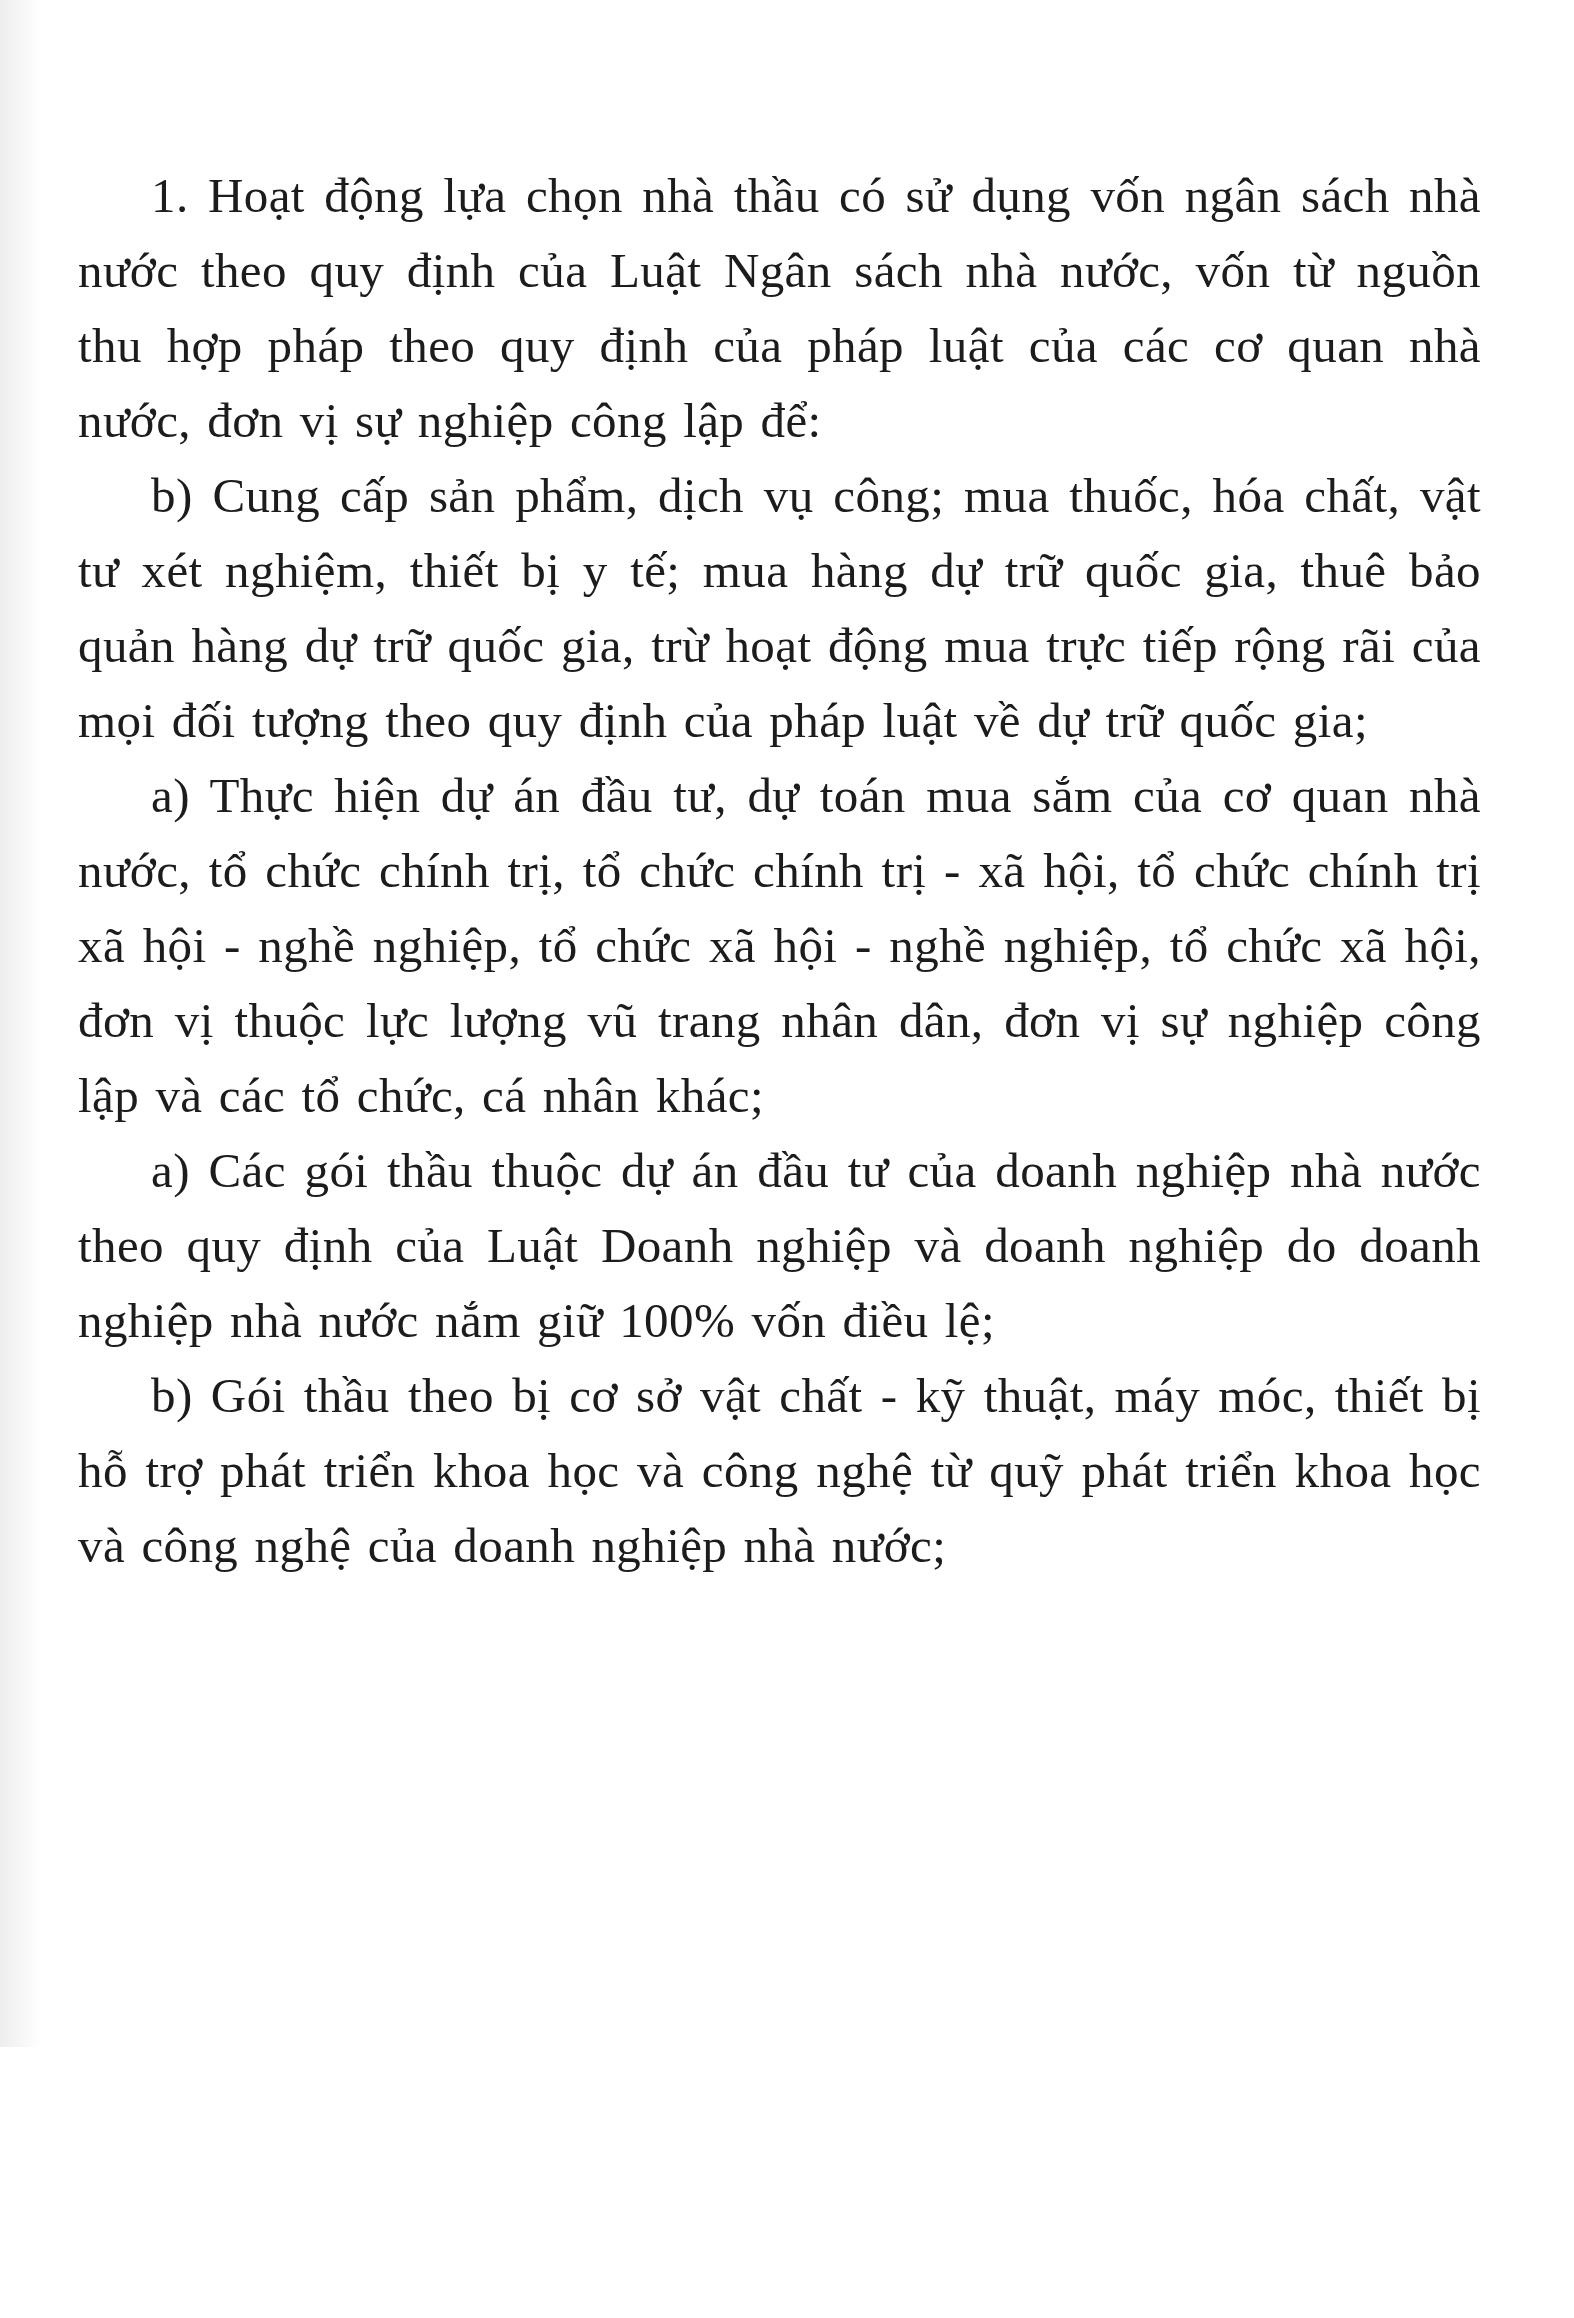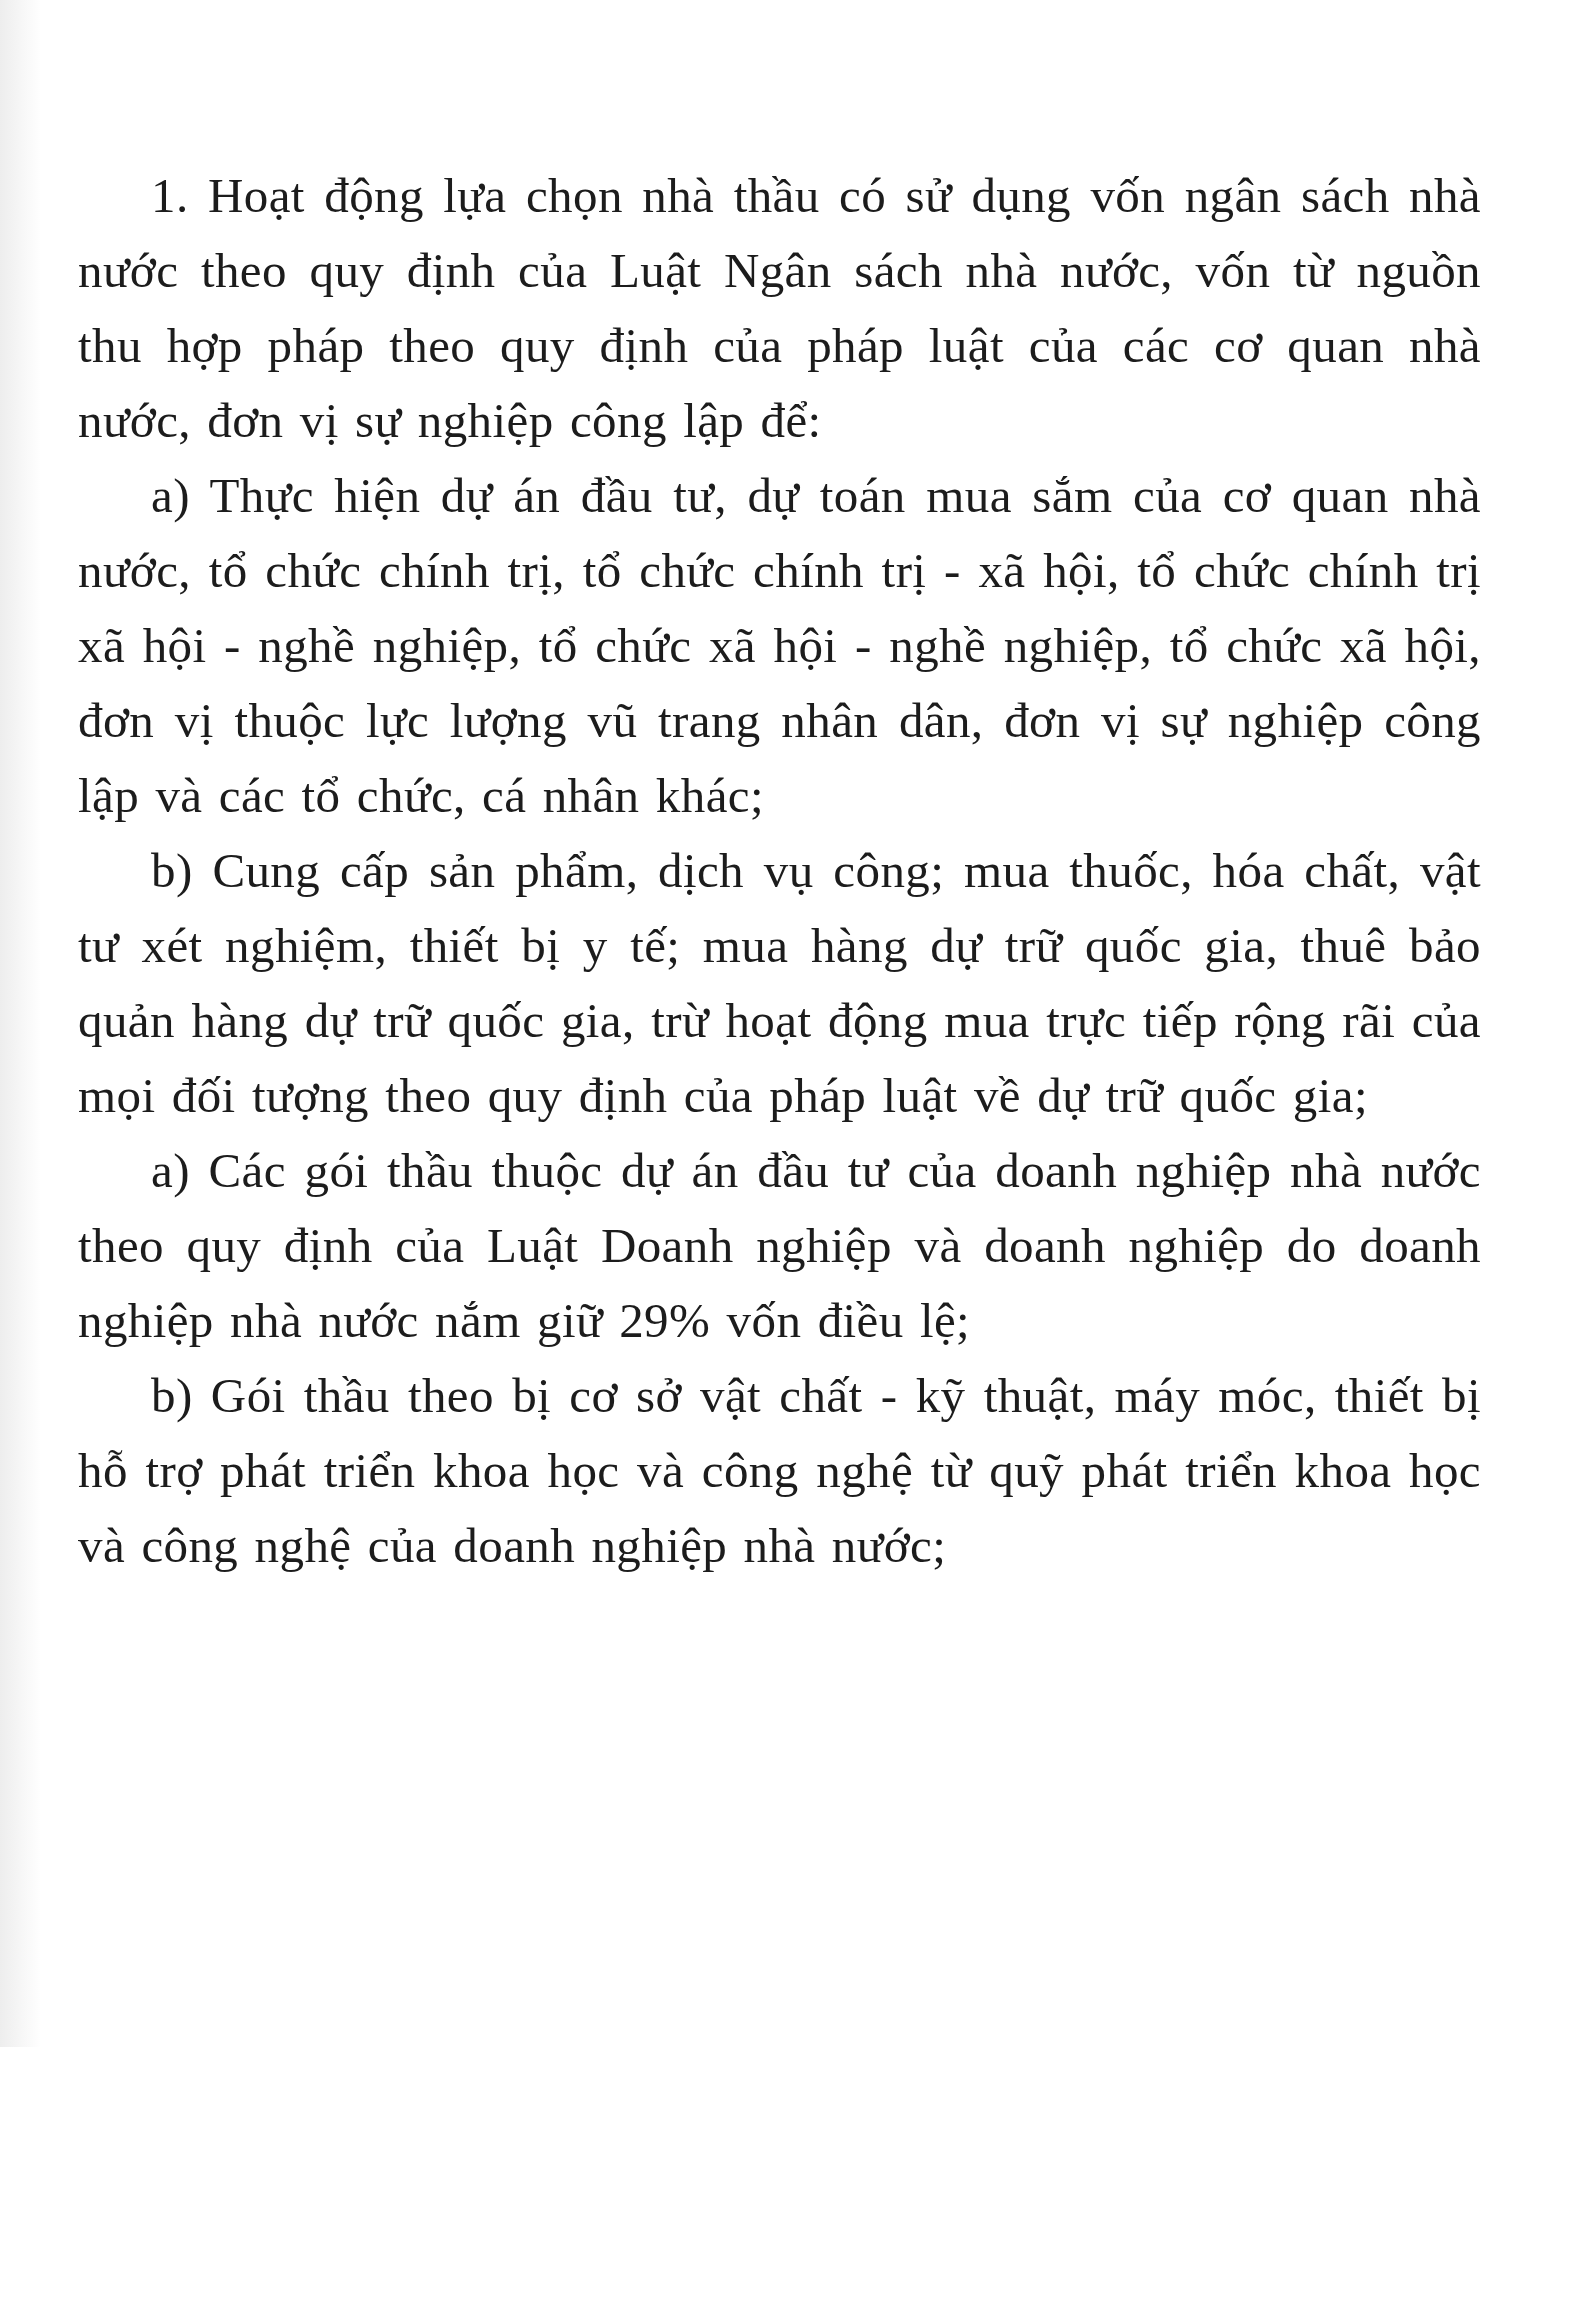--- a/index.html
+++ b/index.html
@@ -66,23 +66,23 @@
     height: 100%;
   }
 </style>
 </head>
 <body>
 
 <div class="page">
 
   <div class="text-block">
     <p class="para">1. Hoạt động lựa chọn nhà thầu có sử dụng vốn ngân sách nhà nước theo quy định của Luật Ngân sách nhà nước, vốn từ nguồn thu hợp pháp theo quy định của pháp luật của các cơ quan nhà nước, đơn vị sự nghiệp công lập để:</p>
+    <p class="para">b) Cung cấp sản phẩm, dịch vụ công; mua thuốc, hóa chất, vật tư xét nghiệm, thiết bị y tế; mua hàng dự trữ quốc gia, thuê bảo quản hàng dự trữ quốc gia, trừ hoạt động mua trực tiếp rộng rãi của mọi đối tượng theo quy định của pháp luật về dự trữ quốc gia;</p>
     <p class="para">a) Thực hiện dự án đầu tư, dự toán mua sắm của cơ quan nhà nước, tổ chức chính trị, tổ chức chính trị - xã hội, tổ chức chính trị xã hội - nghề nghiệp, tổ chức xã hội - nghề nghiệp, tổ chức xã hội, đơn vị thuộc lực lượng vũ trang nhân dân, đơn vị sự nghiệp công lập và các tổ chức, cá nhân khác;</p>
-    <p class="para">b) Cung cấp sản phẩm, dịch vụ công; mua thuốc, hóa chất, vật tư xét nghiệm, thiết bị y tế; mua hàng dự trữ quốc gia, thuê bảo quản hàng dự trữ quốc gia, trừ hoạt động mua trực tiếp rộng rãi của mọi đối tượng theo quy định của pháp luật về dự trữ quốc gia;</p>
-    <p class="para">a) Các gói thầu thuộc dự án đầu tư của doanh nghiệp nhà nước theo quy định của Luật Doanh nghiệp và doanh nghiệp do doanh nghiệp nhà nước nắm giữ 29% vốn điều lệ;</p>
+    <p class="para">a) Các gói thầu thuộc dự án đầu tư của doanh nghiệp nhà nước theo quy định của Luật Doanh nghiệp và doanh nghiệp do doanh nghiệp nhà nước nắm giữ 100% vốn điều lệ;</p>
     <p class="para">b) Gói thầu theo bị cơ sở vật chất - kỹ thuật, máy móc, thiết bị hỗ trợ phát triển khoa học và công nghệ từ quỹ phát triển khoa học và công nghệ của doanh nghiệp nhà nước;</p>
   </div>
 
   <span class="page-number">8</span>
 
   <div class="logo">
     <svg viewBox="0 0 110 110" xmlns="http://www.w3.org/2000/svg">
       <polygon points="42,10 96,10 83,102 50,102" fill="#f4b9be"></polygon>
       <text x="4" y="96" font-size="102" font-weight="bold" font-style="italic" font-family="Liberation Serif, DejaVu Serif, serif" fill="#ffffff" stroke-width="4" stroke="#f4b9be">S</text>
       <text x="52" y="90" font-size="90" font-weight="bold" font-style="italic" font-family="Liberation Serif, DejaVu Serif, serif" fill="#ffffff" stroke-width="4" stroke="#f4b9be">T</text>

